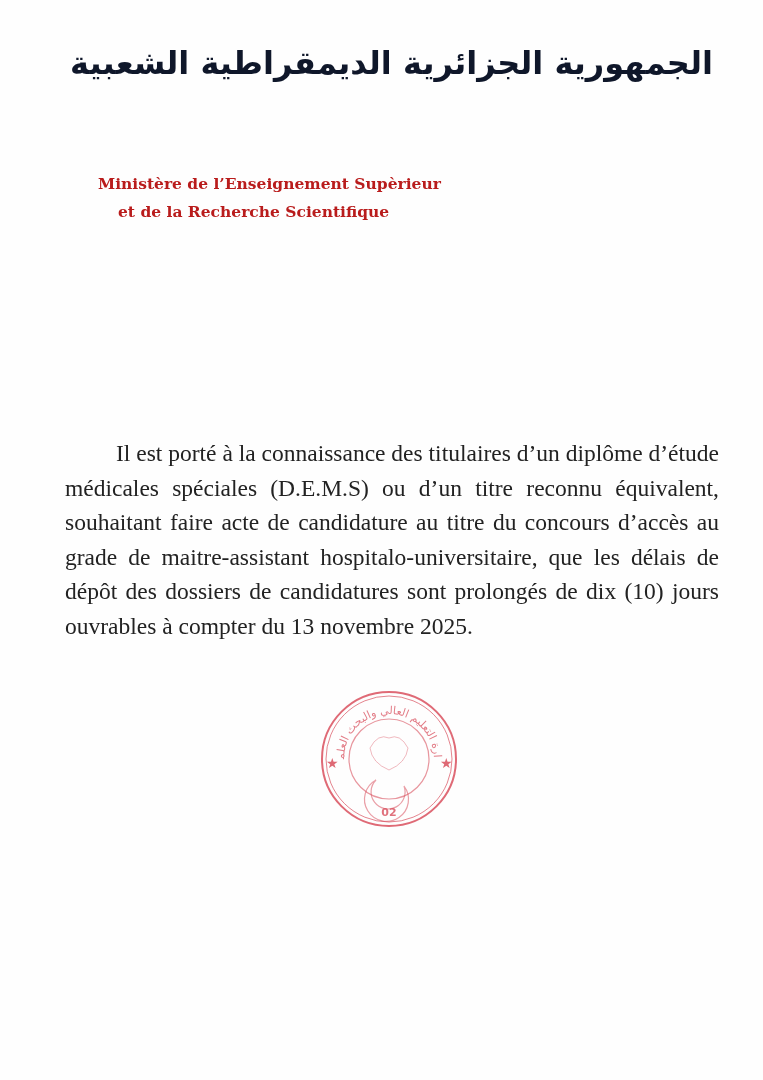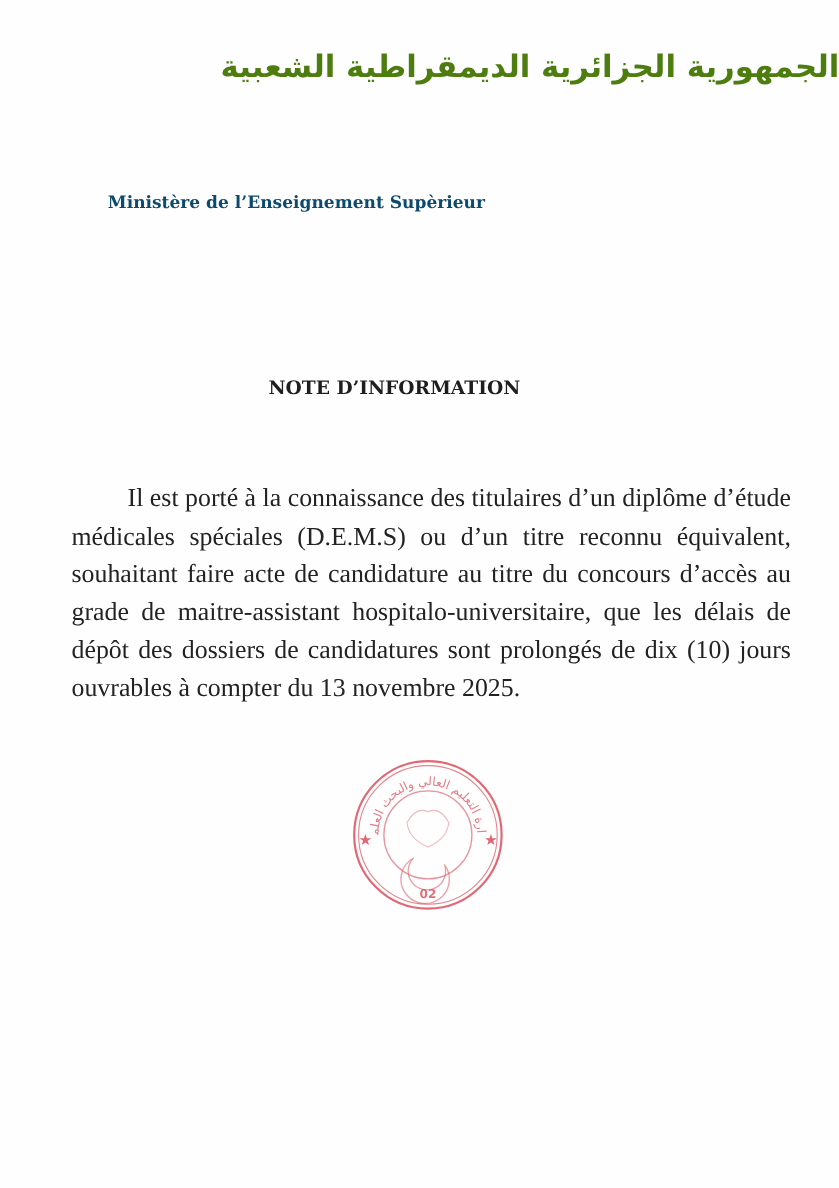--- a/index.html
+++ b/index.html
@@ -6,42 +6,42 @@
     body {
       width: 763px; height: 1080px;
       background: #ffffff;
       position: relative;
       overflow: hidden;
       color: #1a1a1a;
     }
     .page { position: absolute; left: 0; top: 0; width: 763px; height: 1080px; background: #fefefe; }
     .arabic-title {
       position: absolute; top: 44px; left: 0; width: 763px;
-      text-align: right;
+      text-align: center;
       font-family: "DejaVu Sans", sans-serif;
-      font-size: 28px; font-weight: bold;
+      font-size: 32px; font-weight: bold;
       direction: rtl;
-      color: #4d7c0f;
+      color: #0f172a;
       padding-left: 20px;
       box-sizing: border-box;
     }
     .french-title {
       position: absolute; top: 94px; left: 100px;
       font-family: "DejaVu Serif", serif;
       font-weight: bold; font-size: 15.5px;
       letter-spacing: 0px;
       white-space: nowrap;
       color: #1e1e1e;
     }
     .ministry {
       position: absolute; top: 170px; left: 98px;
       font-family: "DejaVu Serif", serif;
       font-weight: bold; font-size: 15.5px;
       line-height: 28px;
-      color: #0c4a6e;
+      color: #b91c1c;
     }
     .ministry .line2 { padding-left: 20px; display: block; }
     .ministry .line1 { display: block; }
     .note-title {
       position: absolute; top: 343px; left: 244px;
       font-family: "DejaVu Serif", serif;
       font-weight: bold; font-size: 17px;
       color: #1e1e1e;
       white-space: nowrap;
     }
@@ -63,23 +63,23 @@
 </head>
 <body>
 
 <div class="page">
 
   <div class="arabic-title">الجمهورية الجزائرية الديمقراطية الشعبية</div>
 
 
   <div class="ministry">
     <span class="line1">Ministère de l’Enseignement Supèrieur</span>
+    <span class="line2">et de la Recherche Scientifique</span>
   </div>
 
-  <div class="note-title">NOTE D’INFORMATION</div>
 
   <p class="body-text">Il est porté à la connaissance des titulaires d’un diplôme d’étude médicales spéciales (D.E.M.S) ou d’un titre reconnu équivalent, souhaitant faire acte de candidature au titre du concours d’accès au grade de maitre-assistant hospitalo-universitaire, que les délais de dépôt des dossiers de candidatures sont prolongés de dix (10) jours ouvrables à compter du 13 novembre 2025.</p>
 
   <div class="stamp">
     <svg width="142" height="142" viewBox="0 0 142 142">
       <defs>
         <path id="arcTop" d="M 26 71 A 45 45 0 1 1 116 71"></path>
       </defs>
       <circle cx="71" cy="71" r="67" fill="none" stroke="#d9505e" stroke-width="2" opacity="0.85"></circle>
       <circle cx="71" cy="71" r="63" fill="none" stroke="#d9505e" stroke-width="1" opacity="0.7"></circle>

